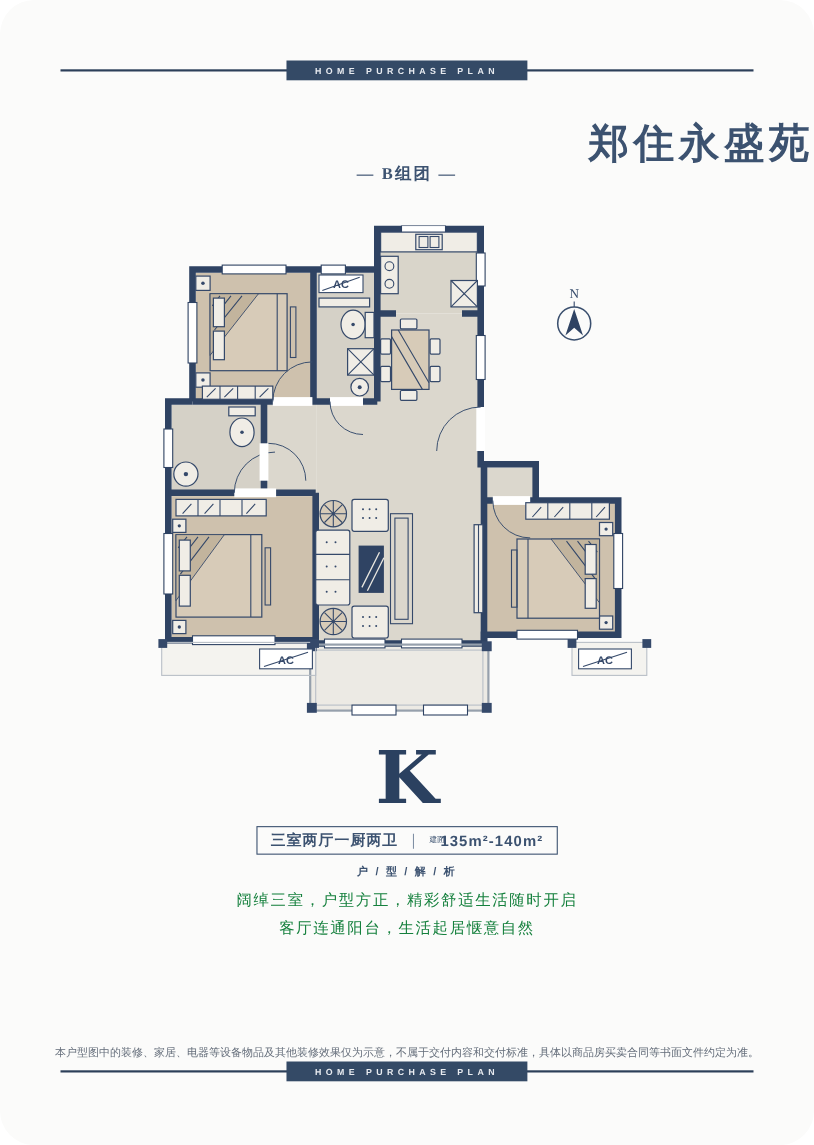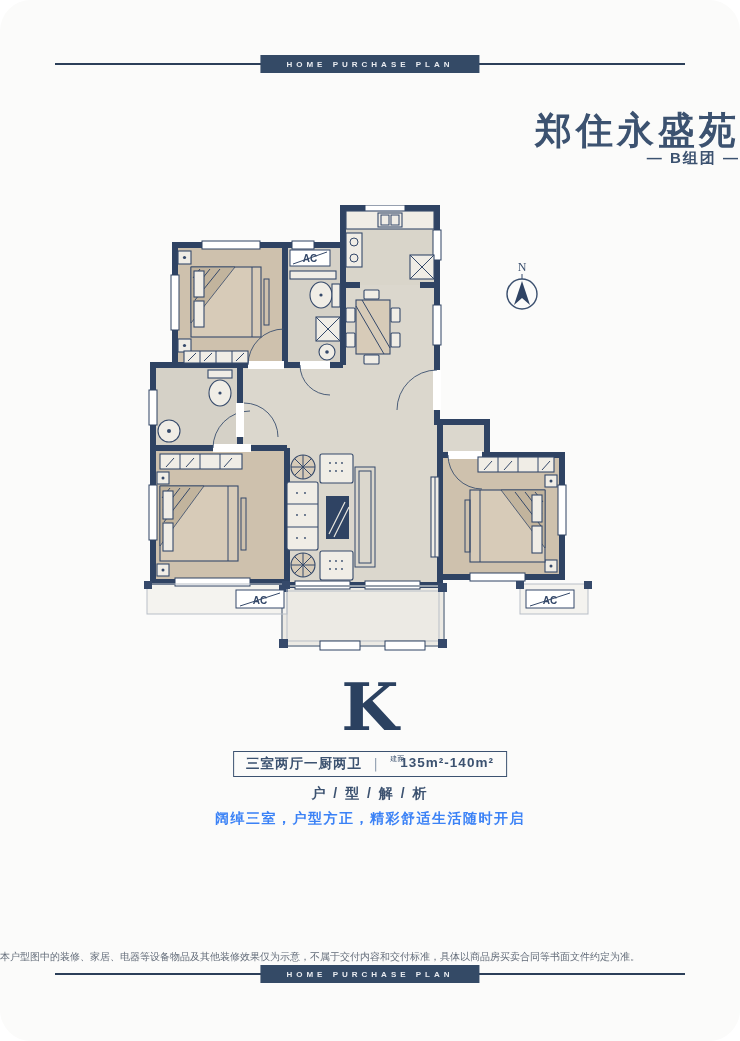--- a/index.html
+++ b/index.html
@@ -25,22 +25,22 @@
   .banner-top{top:55px;}
   .banner-bottom{top:965px;}
   
   .title{
     position:absolute;top:106px;left:0;width:100%;
     text-align:right;font-size:37px;font-weight:bold;
     letter-spacing:4px;color:#3c5270;
   }
   .subtitle{
     position:absolute;top:149px;left:0;width:100%;
-    text-align:right;font-size:15px;font-weight:bold;
-    letter-spacing:2px;color:#3c5270;
+    text-align:center;font-size:15px;font-weight:bold;
+    letter-spacing:2px;color:#3c5270;font-family:Liberation Serif, serif;
   }
   
   .plan{position:absolute;left:140px;top:205px;}
   .wall{fill:none;stroke:#2f4363;stroke-width:6;}
   .win{fill:#ffffff;stroke:#2f4363;stroke-width:1;}
   .gap{fill:#ffffff;stroke:none;}
   .arc{fill:none;stroke:#3a4f6e;stroke-width:0.9;}
   .furn{fill:#f0ede6;stroke:#35496a;stroke-width:1.1;}
   .furnb{fill:#d7cbb8;stroke:#35496a;stroke-width:1.1;}
   .thin{fill:none;stroke:#35496a;stroke-width:1;}
@@ -52,44 +52,44 @@
   .balrail2{fill:none;stroke:#b9bfc7;stroke-width:1;}
   
   .unit-letter{
     position:absolute;top:668px;left:0;width:100%;
     text-align:center;font-family:"DejaVu Serif", serif;
     font-size:66px;font-weight:bold;color:#2b4160;line-height:78px;
   }
   .spec-box{
     position:absolute;top:751px;left:50%;transform:translateX(-50%);
     border:1.5px solid #3c5270;color:#3c5270;
-    display:inline-flex;align-items:flex-start;
+    display:inline-flex;align-items:center;
     padding:3px 12px;font-size:13.5px;font-weight:bold;
     letter-spacing:1px;white-space:nowrap;
   }
   .spec-divider{margin:0 7px;font-weight:normal;color:#6d7f96;}
   .area-prefix{
     display:inline-block;width:8px;font-size:7px;line-height:1.1;
     letter-spacing:0;word-break:break-all;margin-right:2px;font-weight:normal;
   }
   .analysis-heading{
     position:absolute;top:785px;left:0;width:100%;
-    text-align:center;font-size:14px;font-weight:bold;
+    text-align:center;font-size:10px;font-weight:bold;
     letter-spacing:2px;color:#3c5270;
   }
   .analysis-lines{
     position:absolute;top:806px;left:0;width:100%;text-align:center;
   }
   .analysis-line{
-    font-size:14px;font-weight:bold;color:#3b82f6;
+    font-size:14px;font-weight:normal;color:#15803d;
     letter-spacing:1.5px;line-height:24.5px;
   }
   .disclaimer{
     position:absolute;top:950px;left:0;width:100%;
-    text-align:left;font-size:10px;color:#646d7a;letter-spacing:0px;
+    text-align:center;font-size:10px;color:#646d7a;letter-spacing:0px;
   }
 </style>
 </head>
 <body>
 
 <div class="page">
 
   <div class="rule rule-top"></div>
   <div class="banner banner-top">HOME PURCHASE PLAN</div>
 
@@ -319,20 +319,21 @@
     <span>三室两厅一厨两卫</span>
     <span class="spec-divider">｜</span>
     <span class="area-prefix">建面</span>
     <span>135m²-140m²</span>
   </div>
 
   <div class="analysis-heading">户 / 型 / 解 / 析</div>
 
   <div class="analysis-lines">
     <div class="analysis-line">阔绰三室，户型方正，精彩舒适生活随时开启</div>
+    <div class="analysis-line">客厅连通阳台，生活起居惬意自然</div>
   </div>
 
   <div class="disclaimer">本户型图中的装修、家居、电器等设备物品及其他装修效果仅为示意，不属于交付内容和交付标准，具体以商品房买卖合同等书面文件约定为准。</div>
 
   <div class="rule rule-bottom"></div>
   <div class="banner banner-bottom">HOME PURCHASE PLAN</div>
 
 </div>
 
 </body></html>

